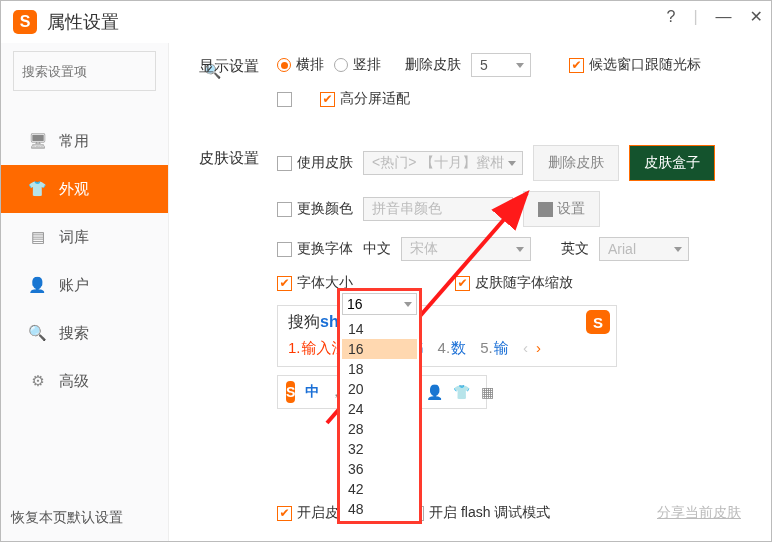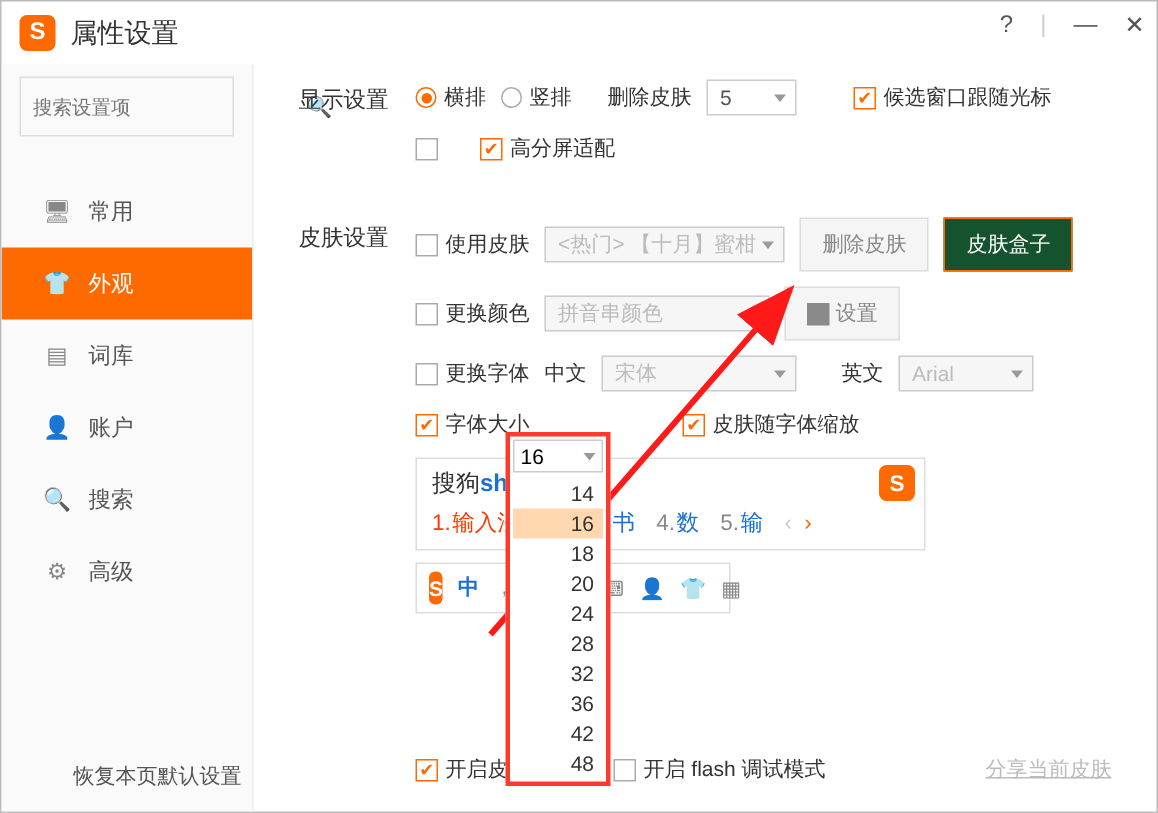--- a/index.html
+++ b/index.html
@@ -12,21 +12,21 @@
   .body{display:flex;height:calc(100% - 42px);}
   .sidebar{width:168px;background:#fafafb;border-right:1px solid #eee;display:flex;flex-direction:column;}
   .search-wrap{margin:8px 12px;border:1px solid #ddd;height:40px;display:flex;align-items:center;padding:0 8px;gap:6px;}
   .search-wrap input{border:none;outline:none;flex:1;font-size:13px;color:#666;background:transparent;}
   .search-wrap .mag{color:#999;font-size:14px;}
   .nav{margin-top:18px;display:flex;flex-direction:column;}
   .nav .item{display:flex;align-items:center;gap:12px;padding:0 28px;height:48px;color:#555;font-size:15px;cursor:pointer;}
   .nav .item .nicon{width:18px;display:flex;justify-content:center;color:#888;font-size:15px;}
   .nav .item.active{background:#ff6a00;color:#fff;}
   .nav .item.active .nicon{color:#fff;}
-  .restore{position:absolute;left:10px;bottom:14px;width:150px;text-align:right;font-size:14px;color:#555;cursor:pointer;}
+  .restore{position:absolute;left:10px;bottom:14px;width:150px;text-align:left;font-size:14px;color:#555;cursor:pointer;}
   .main{flex:1;padding:10px 30px 10px 30px;position:relative;}
   .section{display:flex;margin-bottom:24px;}
   .sec-label{width:78px;font-size:15px;color:#333;padding-top:4px;}
   .sec-body{flex:1;font-size:14px;color:#333;}
   .row{display:flex;align-items:center;gap:10px;margin-bottom:10px;min-height:24px;flex-wrap:wrap;}
   .chk{display:inline-flex;align-items:center;gap:5px;cursor:pointer;}
   .chk .box{width:15px;height:15px;border:1px solid #aaa;display:flex;align-items:center;justify-content:center;font-size:12px;color:#ff6a00;}
   .chk.checked .box{border-color:#ff6a00;}
   .radio{display:inline-flex;align-items:center;gap:5px;cursor:pointer;}
   .radio .rdot{width:14px;height:14px;border:1.5px solid #aaa;border-radius:50%;display:flex;align-items:center;justify-content:center;}
@@ -45,21 +45,21 @@
   .prev-cand{padding:2px 8px 6px;font-size:15px;}
   .prev-cand .n{color:#888;margin-right:1px;}
   .prev-cand .first{color:#ff3a00;}
   .prev-cand .w{color:#1a6fd6;margin-right:10px;}
   .prev-cand .arrows{color:#ccc;letter-spacing:2px;}
   .prev-cand .arrows .r{color:#ff6a00;}
   .ime-toolbar{margin-top:8px;border:1px solid #ddd;height:34px;width:210px;display:flex;align-items:center;gap:10px;padding:0 8px;}
   .ime-toolbar .slogo{width:22px;height:22px;background:#ff6a00;border-radius:4px;color:#fff;display:flex;align-items:center;justify-content:center;font-size:14px;font-weight:bold;}
   .ime-toolbar .ti{font-size:14px;color:#1a6fd6;font-weight:bold;}
   .ime-toolbar .ti.gray{color:#888;font-weight:normal;}
-  .dropdown{position:absolute;border:3px solid #ff3a2d;background:#fff;z-index:40;width:70px;text-align:right;}
+  .dropdown{position:absolute;border:3px solid #ff3a2d;background:#fff;z-index:40;width:85px;}
   .dropdown .head{border:1px solid #ccc;margin:2px;display:flex;align-items:center;justify-content:space-between;padding:2px 4px;font-size:14px;}
   .dropdown .head::after{content:"";border-left:4px solid transparent;border-right:4px solid transparent;border-top:5px solid #999;}
   .dropdown .list{padding:2px;}
   .dropdown .opt{padding:2px 6px;font-size:14px;color:#333;cursor:pointer;}
   .dropdown .opt.hl{background:#ffd8b0;}
   .share{color:#bbb;text-decoration:underline;cursor:pointer;margin-left:auto;}
   .greysq{width:15px;height:15px;background:#8a8a8a;display:inline-block;margin-right:4px;}
   .arrow-svg{position:absolute;left:148px;top:130px;pointer-events:none;z-index:30;}
 </style>
 </head>

